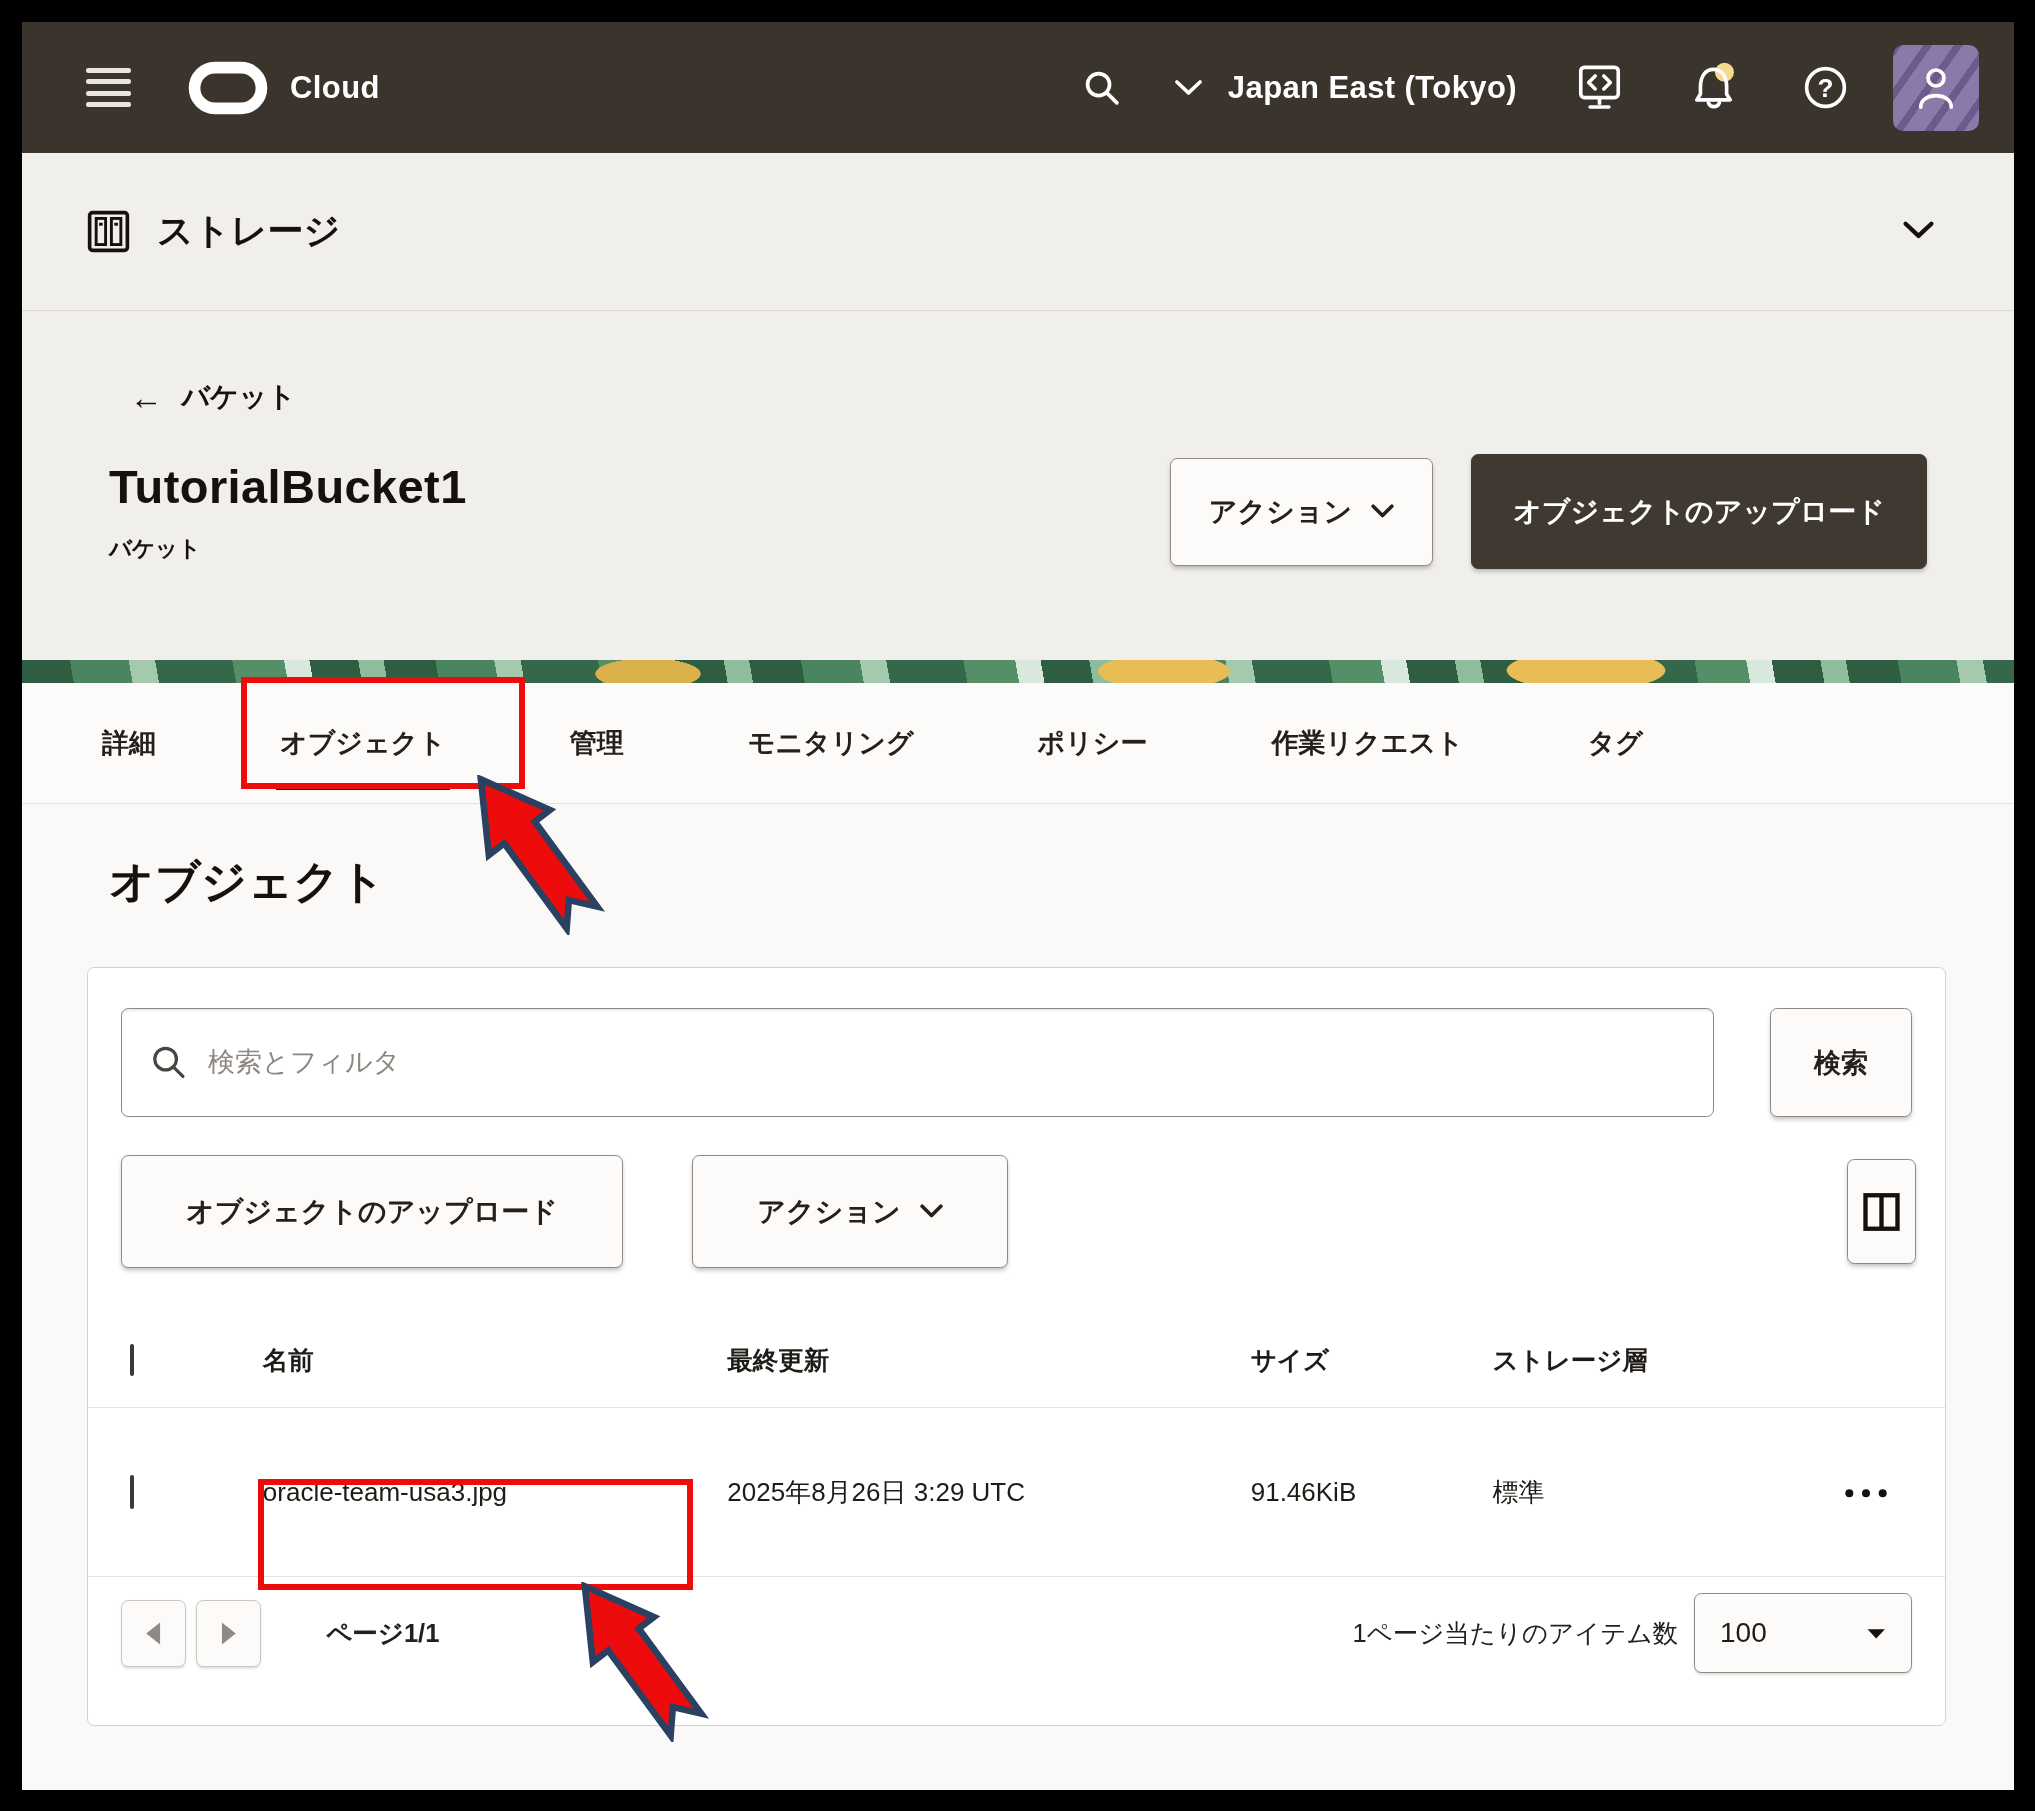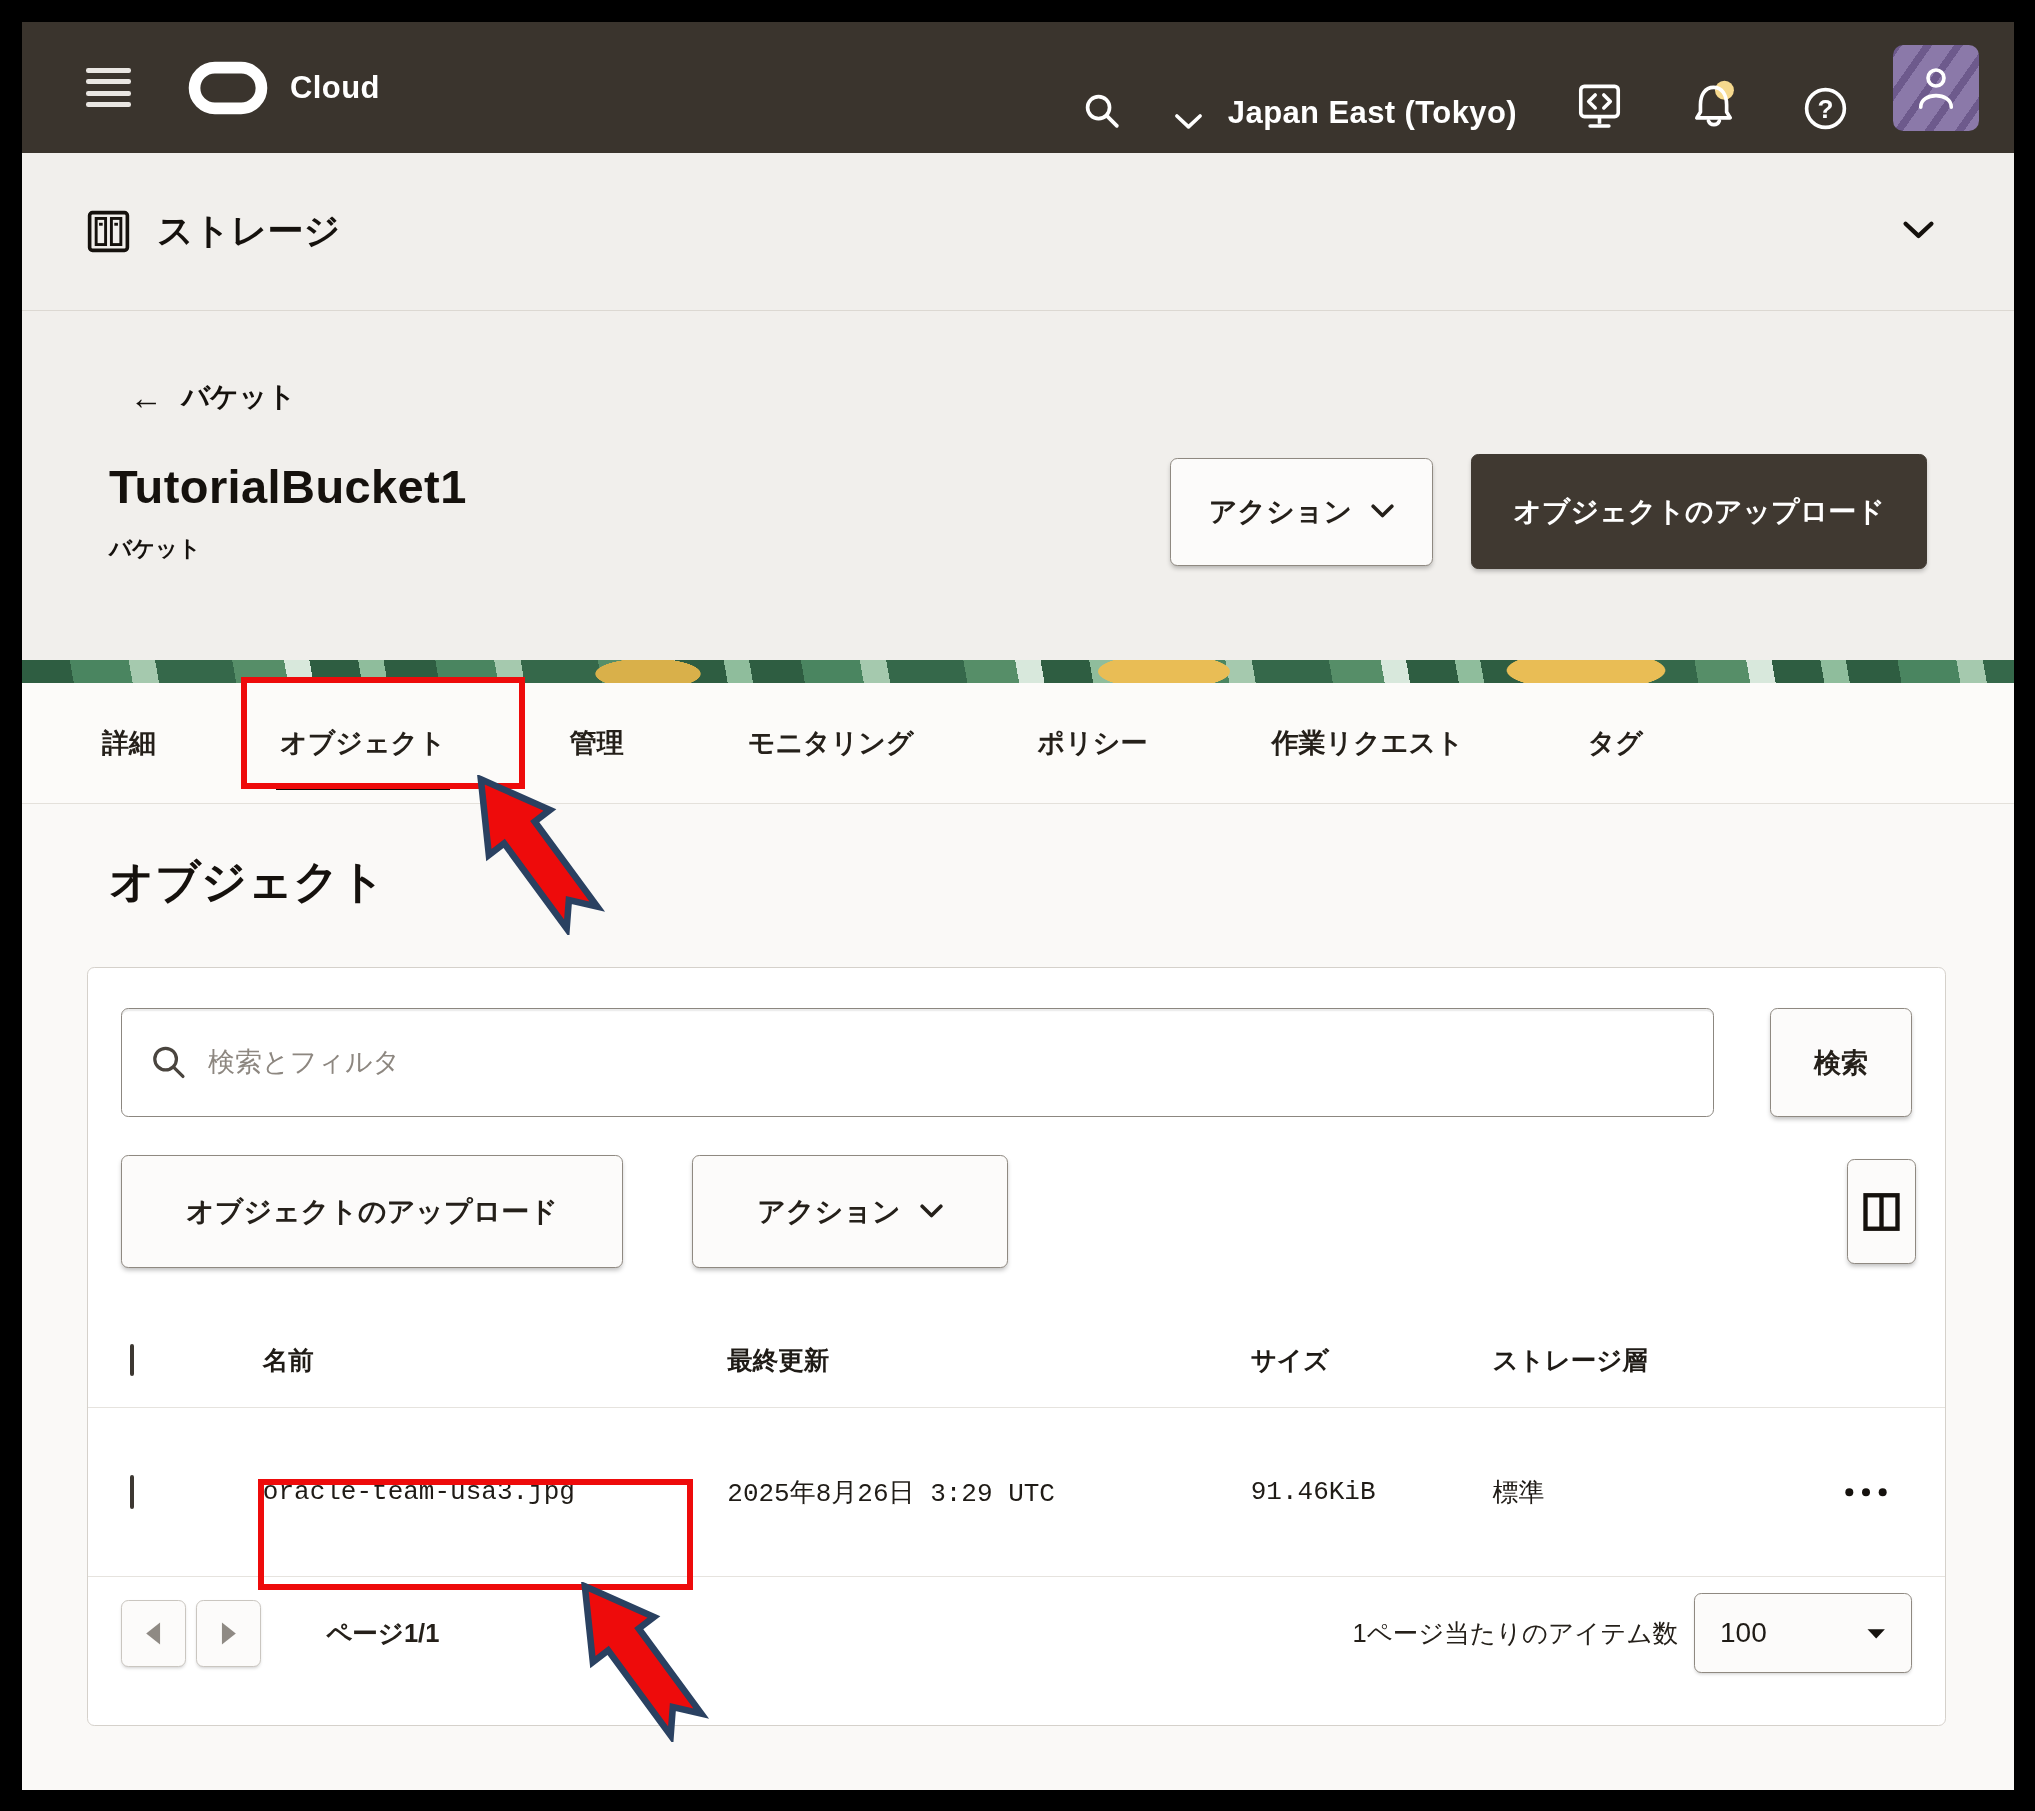--- a/index.html
+++ b/index.html
@@ -6,21 +6,21 @@
   html,body { width:2035px; height:1812px; }
   body { background:#000; font-family:"Liberation Sans","DejaVu Sans",sans-serif; color:#1f1b16; }
   .page { position:relative; width:1992px; height:1768px; margin:22px; background:#faf9f7; overflow:hidden; }
 
   
   .topbar { height:131px; background:#3a342d; display:flex; align-items:center; padding:0 35px 0 64px; }
   .hamburger { width:45px; display:flex; flex-direction:column; gap:6.5px; cursor:pointer; }
   .hamburger span { display:block; height:5.1px; border-radius:2.2px; background:#e9e6e2; }
   .brand { display:flex; align-items:center; margin-left:57px; }
   .brand-text { color:#fff; font-size:31px; font-weight:bold; margin-left:22px; letter-spacing:0.4px; }
-  .topbar-right { margin-left:auto; display:flex; align-items:flex-end; }
+  .topbar-right { margin-left:auto; display:flex; align-items:center; }
   .region-label { color:#fff; font-size:31px; font-weight:bold; margin:0 0 0 25px; letter-spacing:0.4px; }
   .tb-icon { display:flex; align-items:center; justify-content:center; }
   .avatar { width:86px; height:86px; border-radius:10.2px; margin-left:45px;
             background:#8b79a9;
             background-image:repeating-linear-gradient(125deg, rgba(73,52,105,.45) 0 7.3px, transparent 7.3px 25px);
             display:flex; align-items:center; justify-content:center; }
 
   
   .service-bar { height:158px; background:#f1efec; border-bottom:1.5px solid #dcd8d2; display:flex; align-items:center; padding:0 79px 0 64px; }
   .service-title { font-size:36px; font-weight:bold; margin-left:26px; color:#15110d; }
@@ -77,21 +77,21 @@
 
   .actions-row { display:flex; align-items:center; margin:38px 29px 0 33px; }
   .btn-upload2 { width:502px; height:113px; }
   .btn-actions2 { width:316px; height:113px; margin-left:69px; }
   .btn-columns { margin-left:auto; width:69px; height:105px; padding:0; }
 
   
   .obj-table { margin-top:45px; }
   .t-row { display:flex; align-items:center; }
   .t-head { height:95px; border-bottom:1.5px solid #e6e3de; font-weight:bold; font-size:25.5px; }
-  .t-data { height:169px; border-bottom:1.5px solid #e6e3de; font-size:26px;font-family:Liberation Mono, monospace; }
+  .t-data { height:169px; border-bottom:1.5px solid #e6e3de; font-size:26px; }
   .c0 { width:175px; padding-left:42px; }
   .c1 { width:465px; position:relative; }
   .c2 { width:524px; }
   .c3 { width:242px; }
   .c4 { width:326px; }
   .c5 { width:127px; display:flex; justify-content:flex-end; padding-right:55px; }
   .checkbox { width:35px; height:35px; border:2.9px solid #3d3832; border-radius:4.4px; background:#fff; cursor:pointer; }
   .cell-link { cursor:pointer; }
   .row-ann-rect { left:-4.4px; top:2.2px; width:435px; height:111px; }
   .row-ann-arrow { left:316px; top:105px; }

